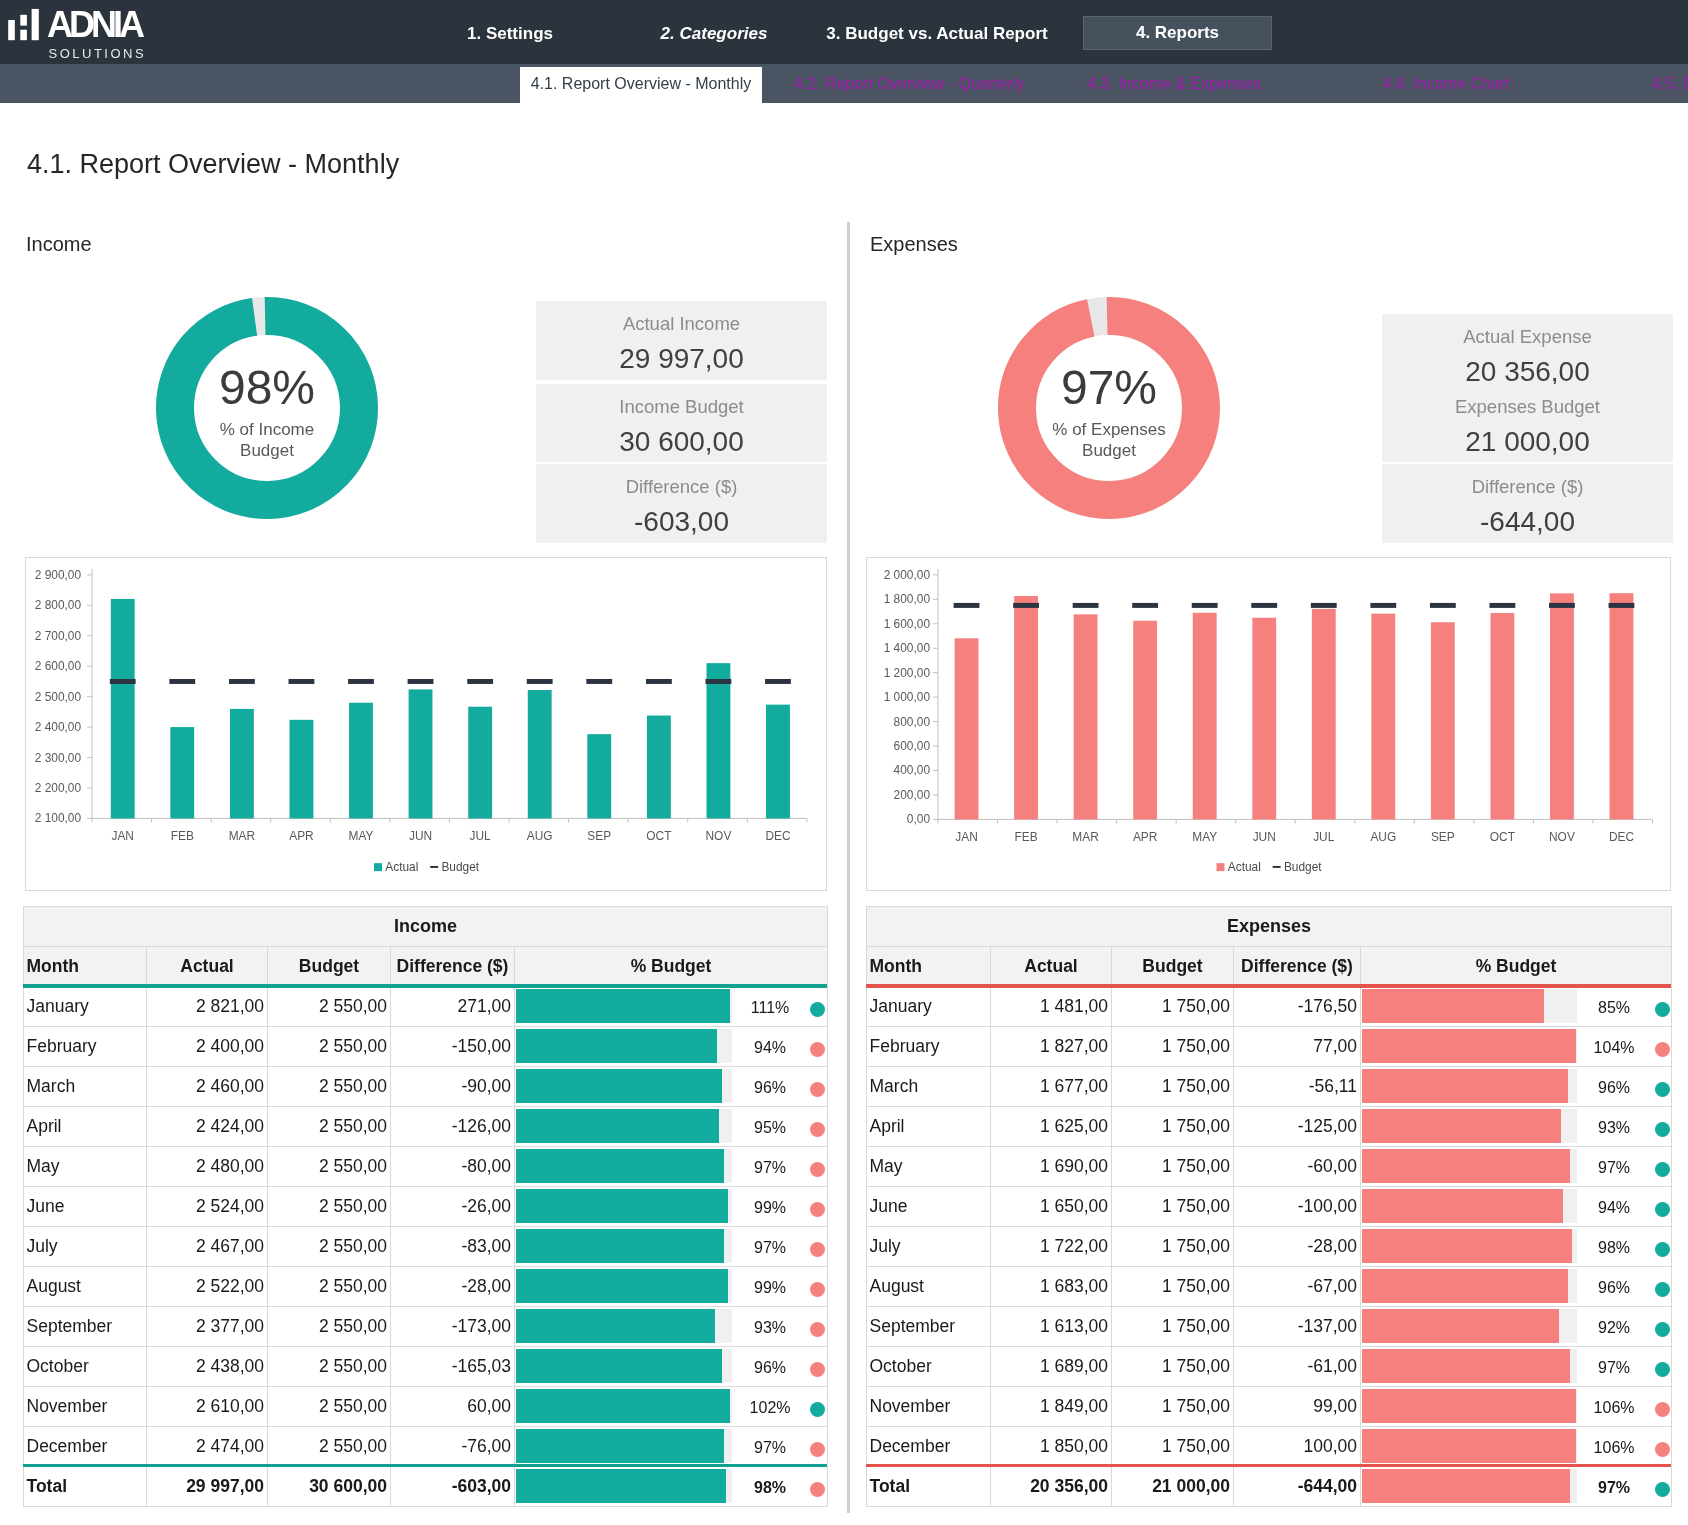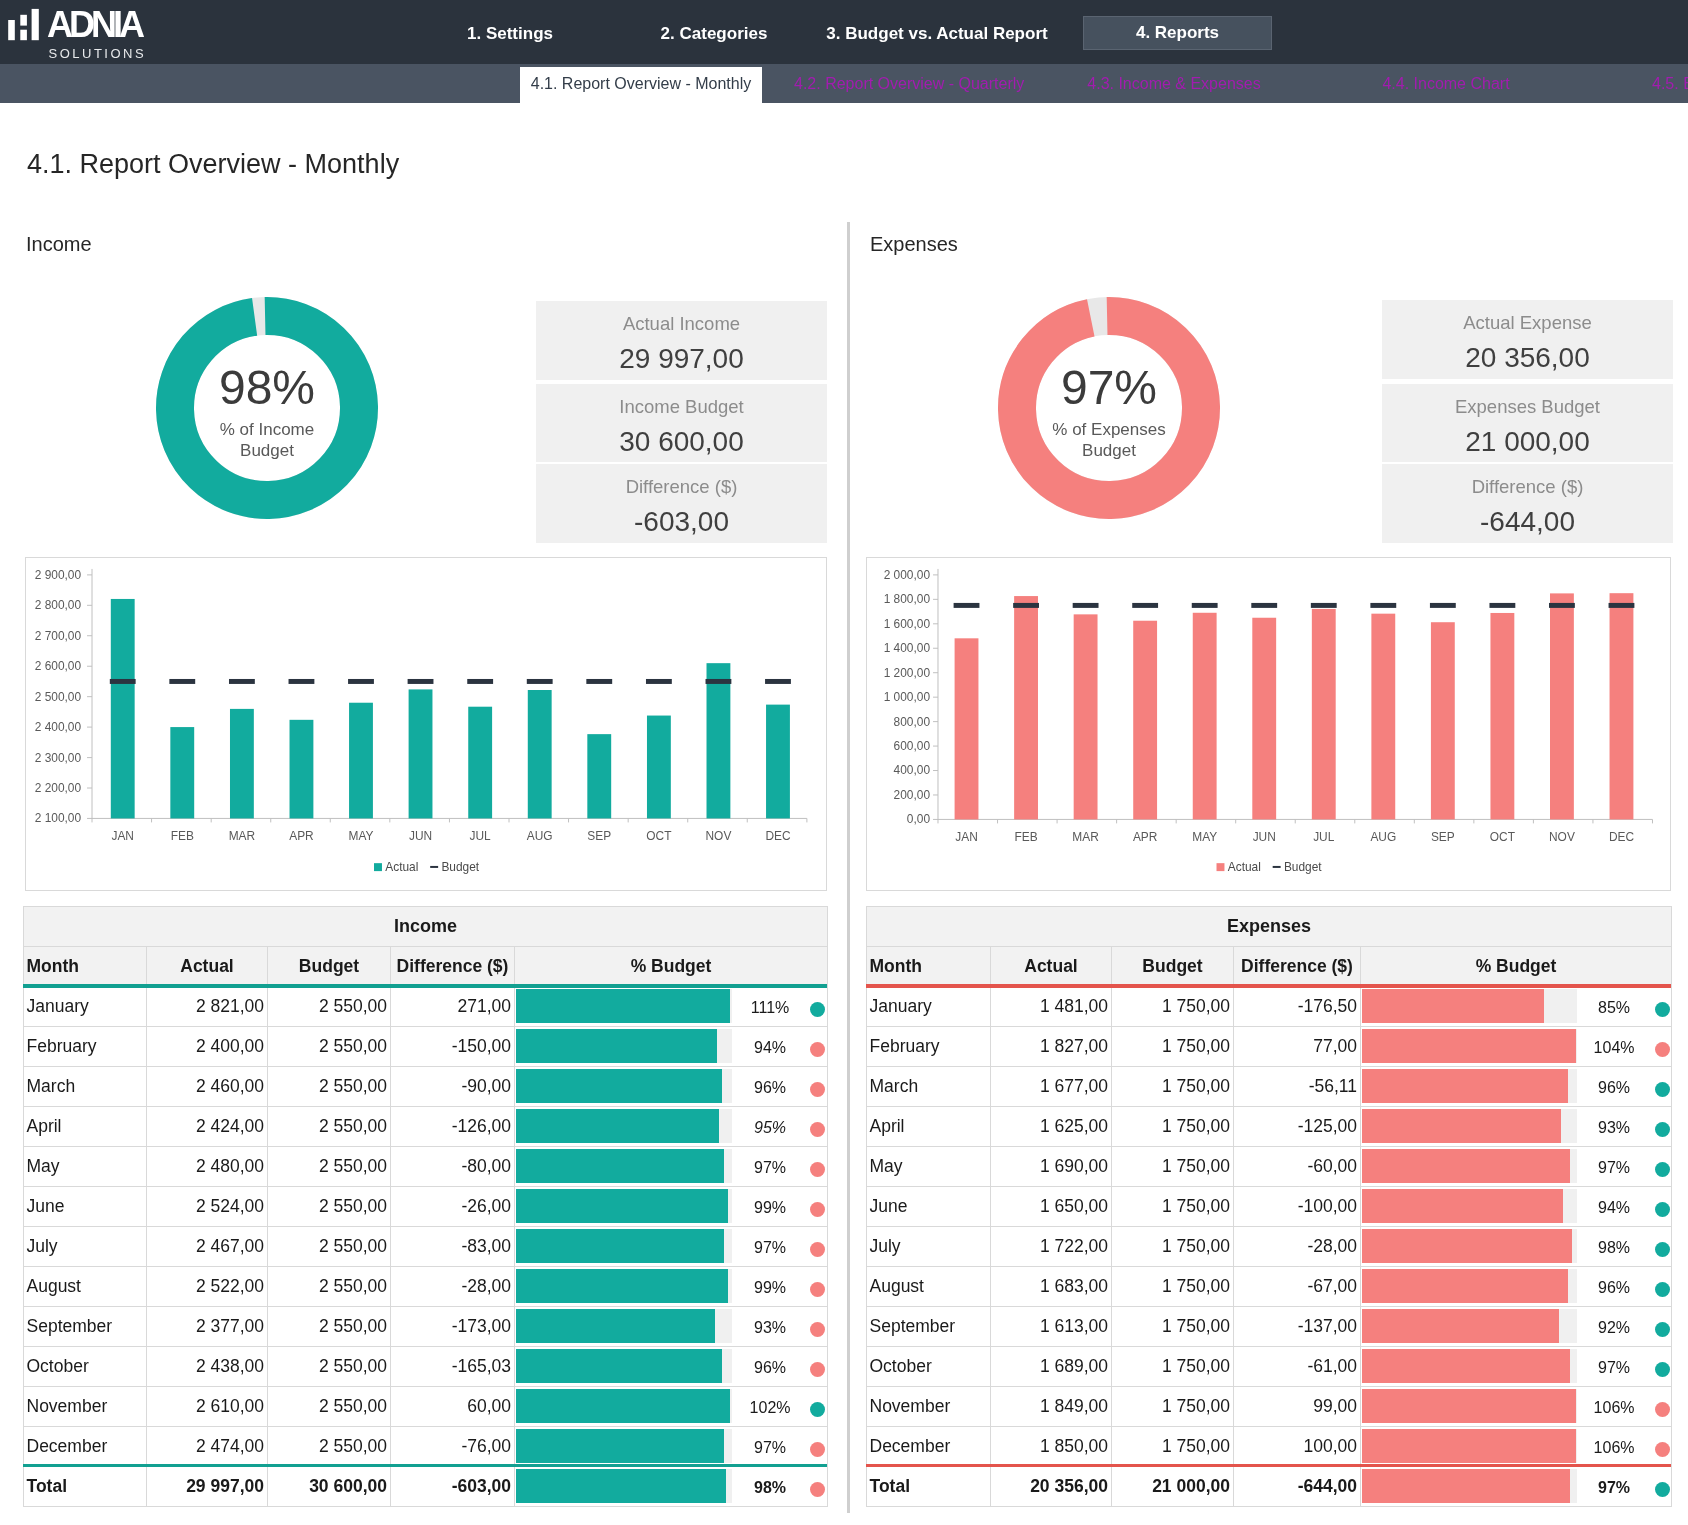--- a/index.html
+++ b/index.html
@@ -38,21 +38,21 @@
 <div id="subnav"></div>
 <svg class="abs" style="left:0;top:0" width="300" height="64" viewBox="0 0 300 64">
   <rect x="8.2" y="20" width="6.6" height="20.2" fill="#fff"></rect>
   <rect x="20.3" y="14.8" width="6.6" height="10.8" fill="#fff"></rect>
   <rect x="20.3" y="29.7" width="6.6" height="10.5" fill="#fff"></rect>
   <rect x="31.6" y="8.9" width="7.2" height="31.3" fill="#fff"></rect>
   <text x="47" y="36.5" fill="#fff" font-size="36" font-weight="700" textLength="98" lengthAdjust="spacing" style="font-family:'Liberation Sans',sans-serif">ADNIA</text>
   <text x="48.5" y="58" fill="#e8eaec" font-size="13" letter-spacing="2.5" style="font-family:'Liberation Sans',sans-serif">SOLUTIONS</text>
 </svg>
 <div class="navitem" style="left:430px;width:160px;">1. Settings</div>
-<div class="navitem" style="left:634px;width:160px;">2. Categories</div>
+<div class="navitem" style="left:634px;width:160px;font-style:italic;">2. Categories</div>
 <div class="navitem" style="left:806px;width:262px;">3. Budget vs. Actual Report</div>
 <div id="repbox">4. Reports</div>
 <div id="activetab">4.1. Report Overview - Monthly</div>
 <div class="subitem" style="left:794px;width:222px;">4.2. Report Overview - Quarterly</div>
 <div class="subitem" style="left:1063px;width:222px;">4.3. Income &amp; Expenses</div>
 <div class="subitem" style="left:1335px;width:222px;">4.4. Income Chart</div>
 <div class="subitem" style="left:1652px;width:80px;text-align:left;">4.5. E</div>
 <div id="pagetitle">4.1. Report Overview - Monthly</div>
 <div class="sechead" style="left:26px;top:233px;">Income</div>
 <div class="sechead" style="left:870px;top:233px;">Expenses</div>
@@ -76,21 +76,21 @@
     <div class="val">29 997,00</div>
   </div>
 <div class="statcell" style="left:536px;top:383.5px;">
     <div class="lab">Income Budget</div>
     <div class="val">30 600,00</div>
   </div>
 <div class="statcell" style="left:536px;top:464px;">
     <div class="lab">Difference ($)</div>
     <div class="val">-603,00</div>
   </div>
-<div class="statcell" style="left:1382px;top:300px;">
+<div class="statcell" style="left:1382px;top:314px;">
     <div class="lab">Actual Expense</div>
     <div class="val">20 356,00</div>
   </div>
 <div class="statcell" style="left:1382px;top:383.5px;">
     <div class="lab">Expenses Budget</div>
     <div class="val">21 000,00</div>
   </div>
 <div class="statcell" style="left:1382px;top:464px;">
     <div class="lab">Difference ($)</div>
     <div class="val">-644,00</div>
@@ -305,21 +305,21 @@
         </td>
       </tr>
 <tr style="">
         <td class="ml">April</td>
         <td class="num">2 424,00</td>
         <td class="num">2 550,00</td>
         <td class="num">-126,00</td>
         <td class="pctcell">
           <div class="track" style="left:1px;width:216px"></div>
           <div class="bar" style="left:1px;width:203.3px;background:#12ab9e"></div>
-          <div class="pct" style="right:27px;font-style:italic;">95%</div>
+          <div class="pct" style="right:27px;">95%</div>
           <div class="dot salmon" style="right:2px;"></div>
         </td>
       </tr>
 <tr style="">
         <td class="ml">May</td>
         <td class="num">2 480,00</td>
         <td class="num">2 550,00</td>
         <td class="num">-80,00</td>
         <td class="pctcell">
           <div class="track" style="left:1px;width:216px"></div>

